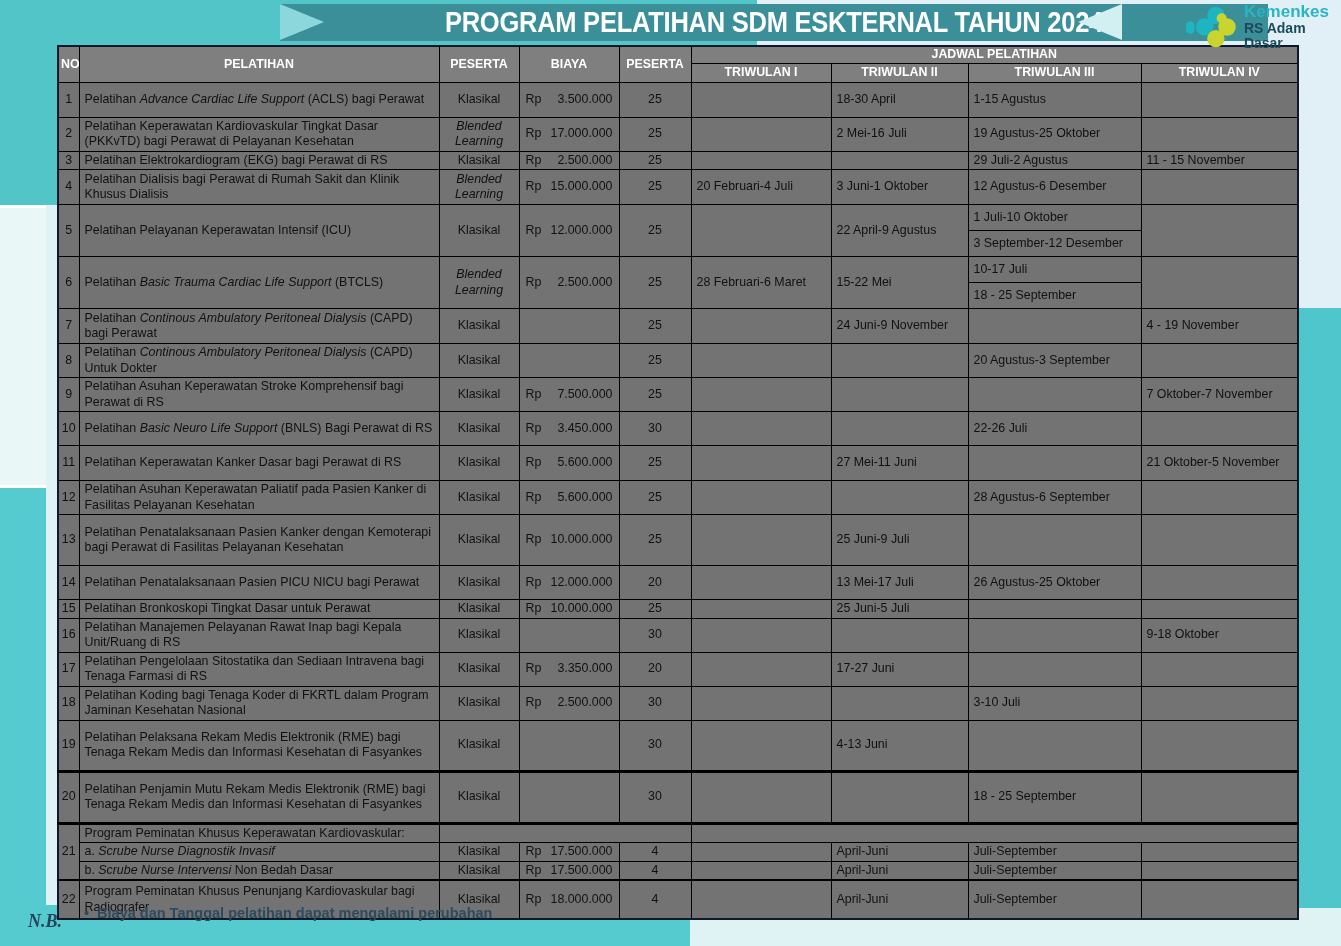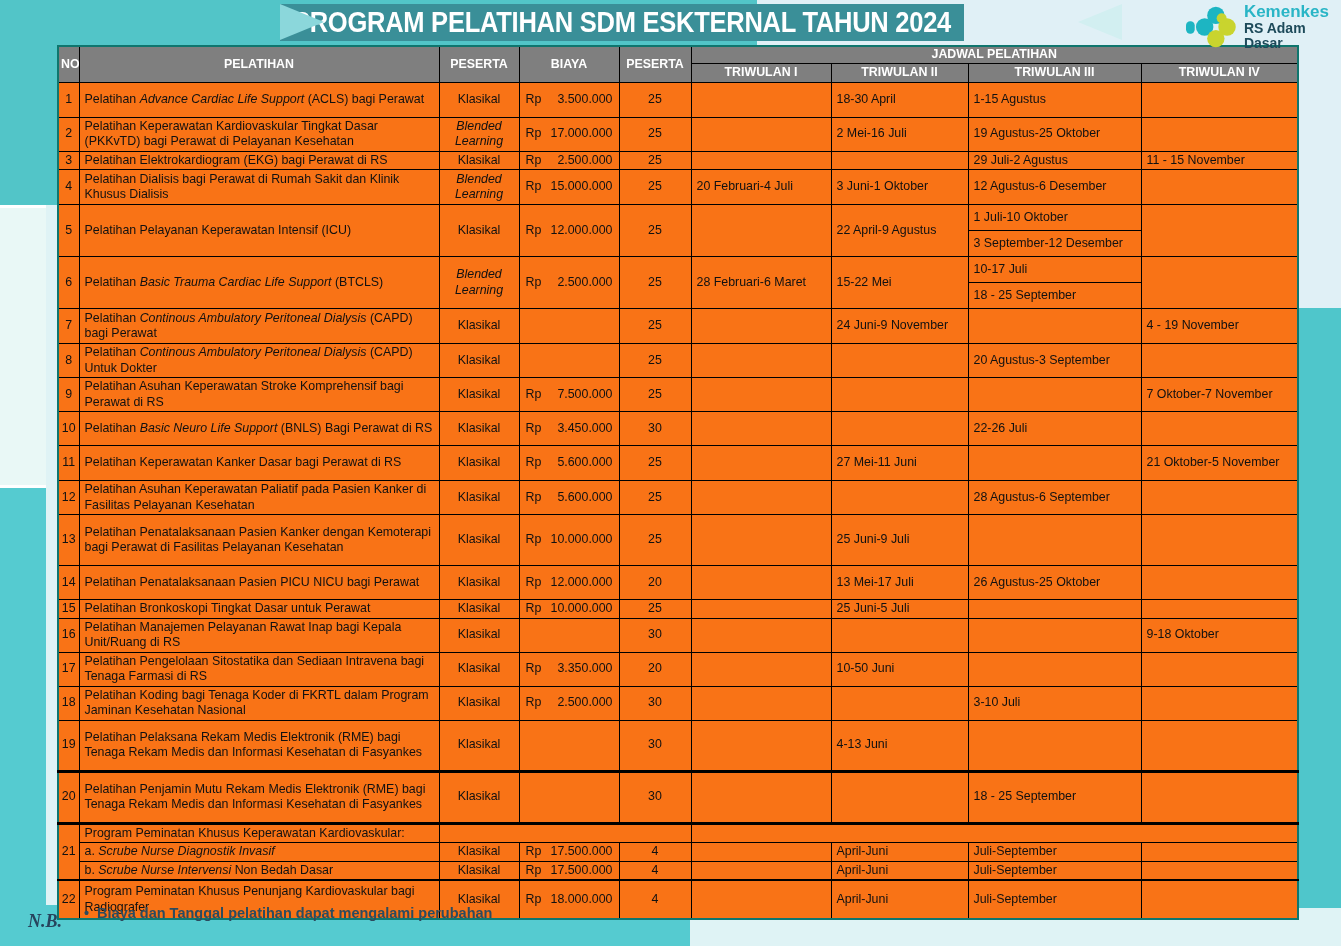--- a/index.html
+++ b/index.html
@@ -10,41 +10,41 @@
   .bg{position:absolute;}
   .bg-top-left{left:0;top:0;width:757px;height:205px;background:#52c5c8;}
   .bg-top-right{left:757px;top:0;width:584px;height:308px;background:#e0f0f6;}
   .bg-left-mint{left:0;top:205px;width:46px;height:283px;background:#e9f8f6;
                 border-top:3px solid #ffffff;border-bottom:3px solid #ffffff;box-sizing:border-box;}
   .bg-left-teal{left:0;top:488px;width:46px;height:458px;background:#55cbd0;}
   .bg-right-teal{left:1296px;top:308px;width:45px;height:600px;background:#4fc6cb;}
   .bg-footer-teal{left:0;top:905px;width:690px;height:41px;background:#55cbd0;}
 
   
-  .banner{position:absolute;left:280px;top:4px;width:684px;height:37px;background:#3a8f98;
+  .banner{position:absolute;left:280px;top:4px;width:988px;height:37px;background:#3a8f98;
           display:flex;align-items:center;justify-content:center;z-index:3;}
   .chev-left{position:absolute;left:280px;top:4px;width:0;height:0;z-index:4;
              border-top:18.5px solid transparent;border-bottom:18.5px solid transparent;
              border-left:44px solid #8bd7db;}
   .chev-right{position:absolute;left:1078px;top:4px;width:0;height:0;z-index:4;
              border-top:18.5px solid transparent;border-bottom:18.5px solid transparent;
              border-right:44px solid #d2eff1;}
   .banner-title{color:#ffffff;font-weight:bold;font-size:29px;white-space:nowrap;
                 transform:scaleX(0.88);letter-spacing:-0.3px;z-index:5;}
 
   
   .logo{position:absolute;left:1186px;top:2px;display:flex;align-items:center;z-index:5;}
   .logo-text{margin-left:4px;line-height:1.05;}
   .logo-line1{color:#29b5c6;font-weight:bold;font-size:17px;}
   .logo-line2{color:#1d4a5a;font-weight:bold;font-size:14px;}
 
   
   .table-wrap{position:absolute;left:57px;top:45px;z-index:2;}
-  table{border-collapse:collapse;table-layout:fixed;width:1240px;background:#f97316;
-        border:2px solid #0f766e;}
+  table{border-collapse:collapse;table-layout:fixed;width:1240px;background:#737373;
+        border:2px solid #0f172a;}
   th,td{border:1px solid #000;font-size:12.4px;line-height:1.25;color:#111;
         overflow:hidden;}
   thead th{background:#7f7f7f;color:#fff;font-weight:bold;text-align:center;padding:0 2px;}
   tr.h-jadwal{height:16px;} tr.h-triwulan{height:19px;}
   td.no{text-align:center;padding:0 1px;}
   td.name{text-align:left;padding:1px 4px 1px 5px;}
   td.metode{text-align:center;padding:0 6px;}
   td.biaya{padding:0 6px 0 6px;}
   .biaya-in{display:flex;justify-content:space-between;}
   td.peserta{text-align:center;}
@@ -380,21 +380,21 @@
             <td class="name"><span>Pelatihan Pengelolaan Sitostatika dan Sediaan Intravena bagi Tenaga Farmasi di RS</span></td>
             <td class="metode"><span>Klasikal</span></td>
             <td class="biaya">
               <div class="biaya-in">
                 <span>Rp</span>
                 <span>3.350.000</span>
               </div>
             </td>
             <td class="peserta">20</td>
             <td class="tw"></td>
-            <td class="tw">10-50 Juni</td>
+            <td class="tw">17-27 Juni</td>
             <td class="tw"></td>
             <td class="tw"></td>
           </tr>
           <tr style="height: 34px;">
             <td class="no">18</td>
             <td class="name"><span>Pelatihan Koding bagi Tenaga Koder di FKRTL dalam Program Jaminan Kesehatan Nasional</span></td>
             <td class="metode"><span>Klasikal</span></td>
             <td class="biaya">
               <div class="biaya-in">
                 <span>Rp</span>

